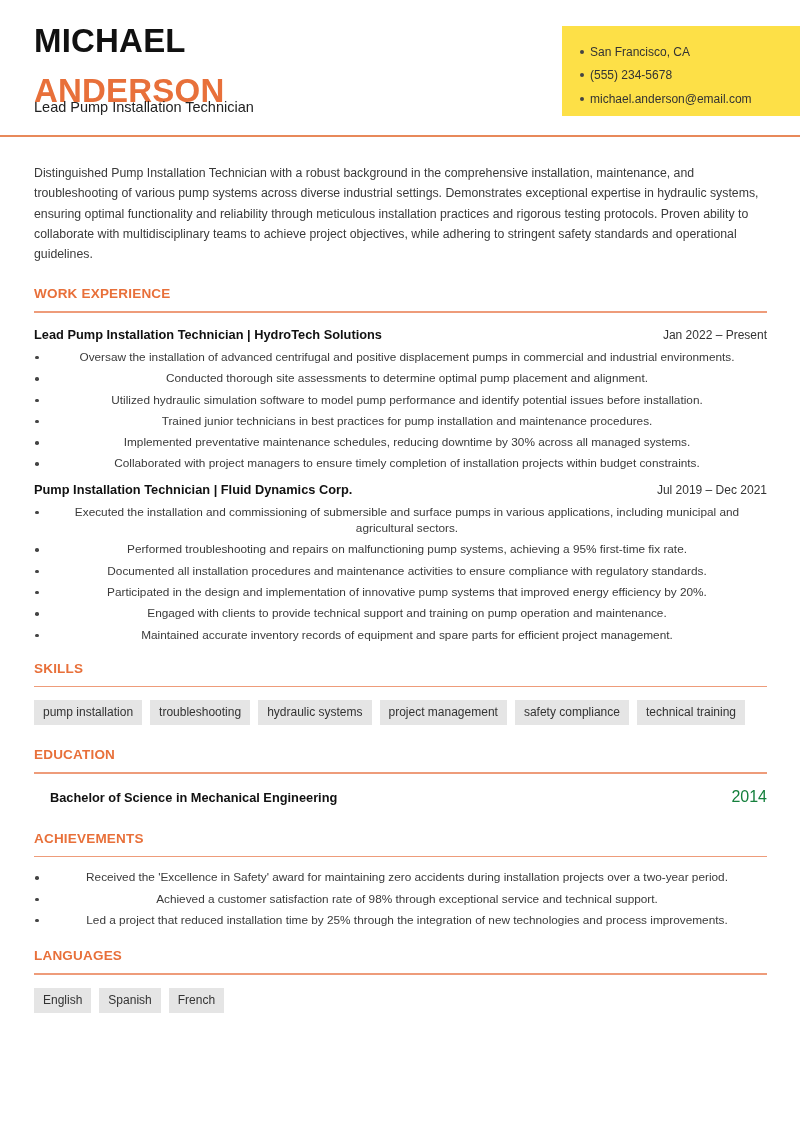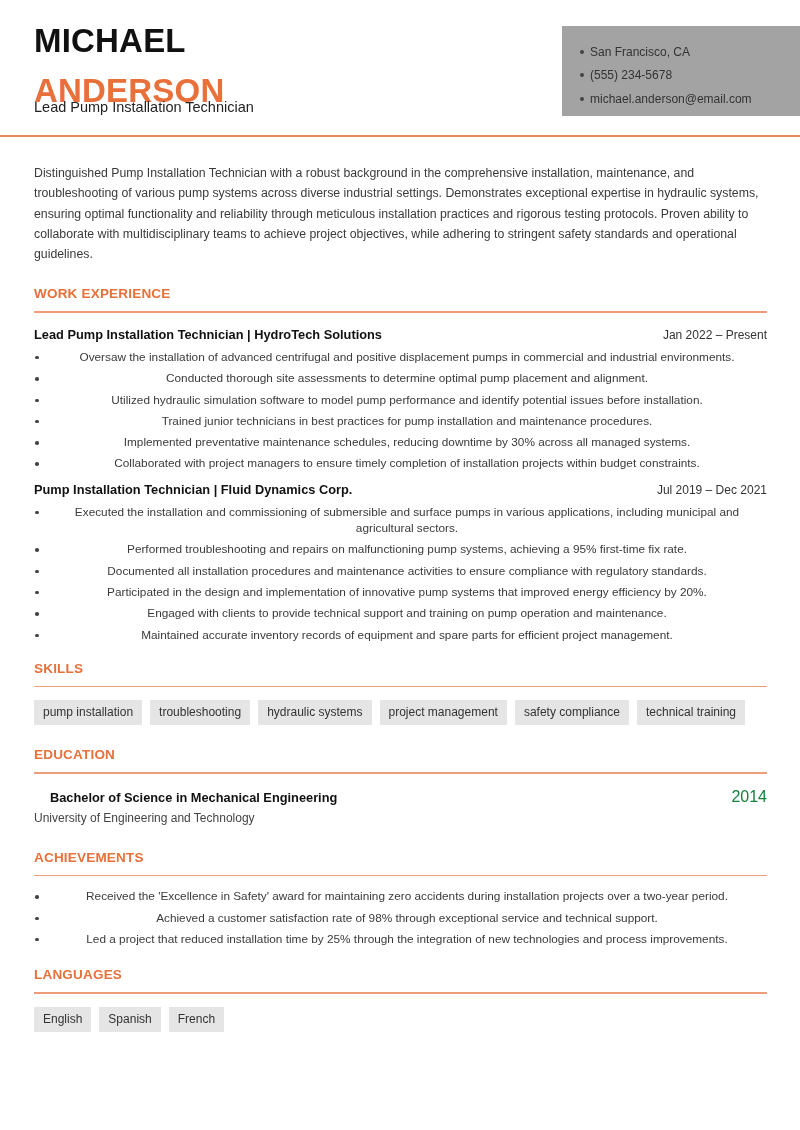--- a/index.html
+++ b/index.html
@@ -3,21 +3,21 @@
 <meta charset="utf-8">
 <style>
   * { box-sizing: border-box; margin: 0; padding: 0; }
   html, body { width: 800px; height: 1130px; background: #ffffff; }
   body { font-family: "Liberation Sans", "DejaVu Sans", sans-serif; color: #333333; position: relative; overflow: hidden; }
 
   .header { position: relative; height: 138px; }
   .name-first { position: absolute; left: 34px; top: 24px; font-size: 33px; font-weight: 700; color: #111111; letter-spacing: 0.2px; line-height: 34px; }
   .name-last { position: absolute; left: 34px; top: 74px; font-size: 33px; font-weight: 700; color: #e8703a; letter-spacing: 0.2px; line-height: 34px; }
   .job-title { position: absolute; left: 34px; top: 99px; font-size: 14.5px; color: #222222; }
-  .contact-box { position: absolute; left: 562px; top: 26px; width: 238px; height: 90px; background: #a3a3a3; padding: 14px 0 0 18px; }
+  .contact-box { position: absolute; left: 562px; top: 26px; width: 238px; height: 90px; background: #fde047; padding: 14px 0 0 18px; }
   .contact-item { display: flex; align-items: center; font-size: 12px; color: #333; height: 23.5px; }
   .contact-item .dot { width: 4px; height: 4px; background: #444; border-radius: 50%; margin-right: 6px; }
   .header-rule { position: absolute; left: 0; top: 135px; width: 800px; height: 2px; background: #e8895a; }
 
   .content { position: absolute; left: 34px; top: 163px; width: 733px; }
   .summary { font-size: 12.3px; line-height: 20.3px; color: #3a3a3a; }
 
   .section-title { font-size: 13.5px; font-weight: 700; color: #e8703a; letter-spacing: 0.2px; }
   .section-rule { height: 1.5px; background: #ee9c7a; margin-top: 10px; }
 
@@ -112,21 +112,20 @@
   </div>
 
   <div style="margin-top:22px;">
     <div class="section-title">EDUCATION</div>
     <div class="section-rule"></div>
     <div style="margin-top:14px;">
       <div class="edu-head">
         <span class="edu-degree">Bachelor of Science in Mechanical Engineering</span>
         <span class="edu-year">2014</span>
       </div>
-      <div class="edu-school">University of Engineering and Technology</div>
     </div>
   </div>
 
   <div style="margin-top:25px;">
     <div class="section-title">ACHIEVEMENTS</div>
     <div class="section-rule"></div>
     <ul class="bullets" style="margin-top:12px;">
       <li>Received the 'Excellence in Safety' award for maintaining zero accidents during installation projects over a two-year period.</li>
       <li>Achieved a customer satisfaction rate of 98% through exceptional service and technical support.</li>
       <li>Led a project that reduced installation time by 25% through the integration of new technologies and process improvements.</li>

